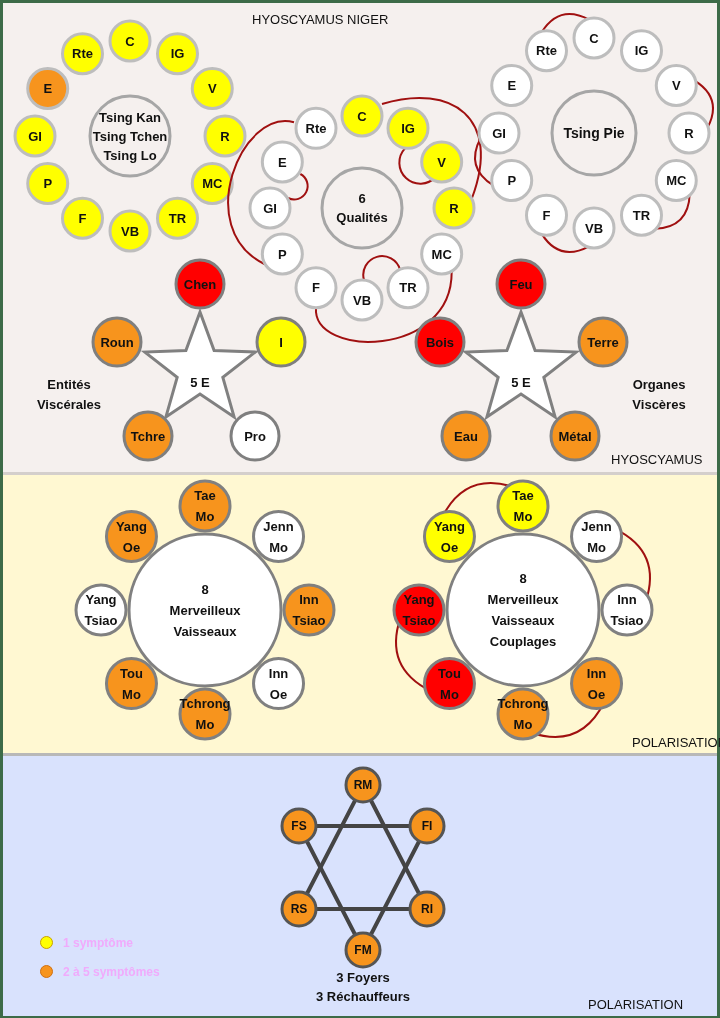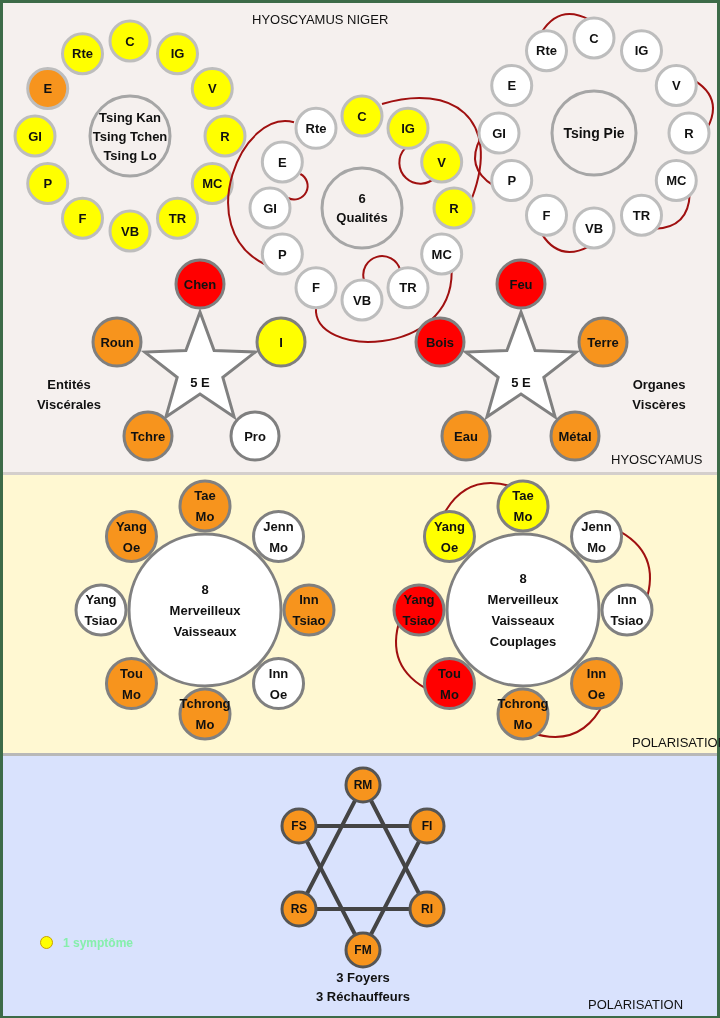--- a/index.html
+++ b/index.html
@@ -6,21 +6,21 @@
   body { width: 720px; height: 1018px; position: relative; overflow: hidden; background: #3d6b48; font-family: "Liberation Sans", sans-serif; }
   .frame { position: absolute; left: 3px; top: 3px; width: 714px; height: 1013px; }
   .section { position: absolute; left: 0; width: 714px; }
   .sec-circ { top: 0; height: 469px; background: #f5f0ee; border-bottom: 3px solid #d4cfcc; }
   .sec-pol { top: 472px; height: 278px; background: #fff8d2; border-bottom: 3px solid #b8b8b8; }
   .sec-str { top: 753px; height: 260px; background: #d9e2fd; }
   svg { position: absolute; left: 0; top: 0; }
   .lbl { font-family: "Liberation Sans", sans-serif; font-weight: bold; fill: #111; }
   .sec-title { position: absolute; font-weight: normal; font-size: 13px; color: #111; }
   .legend { position: absolute; left: 40px; top: 928px; }
-  .leg-row { display: flex; align-items: center; height: 29px; font-size: 12px; font-weight: bold; color: #86efac; }
+  .leg-row { display: flex; align-items: center; height: 29px; font-size: 12px; font-weight: bold; color: #f0abfc; }
   .leg-dot { width: 13px; height: 13px; border-radius: 50%; margin-right: 10px; border: 1px solid #c8a000; box-sizing: border-box; }
   .author { position: absolute; left: 2px; top: 990px; transform: rotate(90deg); transform-origin: left top; font-size: 8px; color: #777; white-space: nowrap; }
 </style>
 </head>
 <body>
 
 <div class="frame">
   <div class="section sec-circ"></div>
   <div class="section sec-pol"></div>
   <div class="section sec-str"></div>
@@ -202,15 +202,19 @@
   <div class="sec-title" style="left:608px; top:449px;">HYOSCYAMUS</div>
   <div class="sec-title" style="left:601px; top:732px;padding-left:28px;">POLARISATION</div>
   <div class="sec-title" style="left:585px; top:994px;">POLARISATION</div>
 </div>
 
 <div class="legend">
   <div class="leg-row">
     <span class="leg-dot" style="background:#ffff00"></span>
     <span>1 symptôme</span>
   </div>
+  <div class="leg-row">
+    <span class="leg-dot" style="background:#f7941d; border-color:#d07010"></span>
+    <span>2 à 5 symptômes</span>
+  </div>
 </div>
 
 <div class="author">René LIMONT</div>
 
 </body></html>

